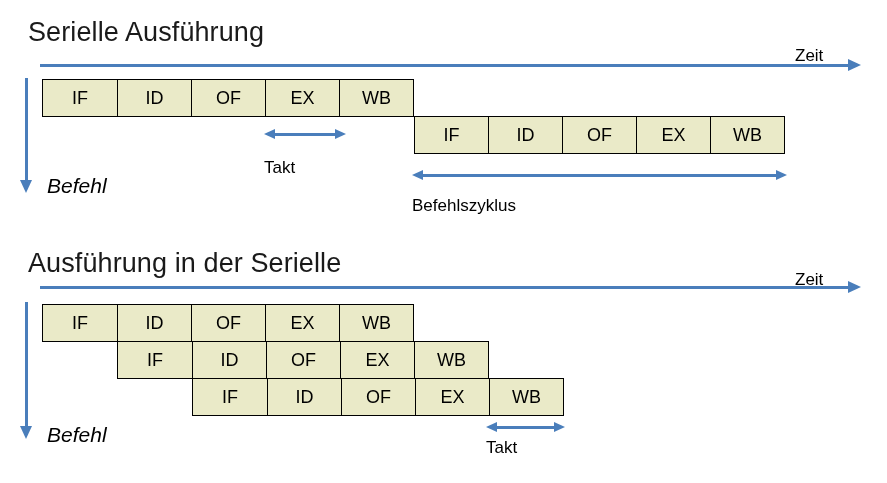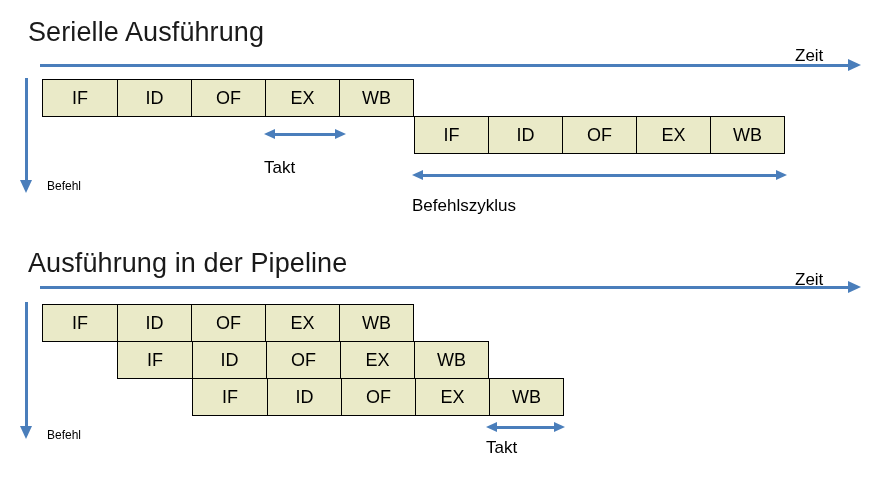--- a/index.html
+++ b/index.html
@@ -60,23 +60,24 @@
   }
   .vaxis-head {
     position: absolute;
     width: 0; height: 0;
     border-left: 6px solid transparent;
     border-right: 6px solid transparent;
     border-top: 13px solid #4a7ebb;
   }
   .vaxis-label {
     position: absolute;
-    font-size: 12px;
-    line-height: 20px;
-    white-space: nowrap;
+    font-size: 21px;
+    line-height: 20px;
+    white-space: nowrap;
+    font-style: italic;
   }
 
   
   .stage-row { position: absolute; display: flex; }
   .stage {
     box-sizing: border-box;
     background: #eaeac8;
     border: 1px solid #000000;
     margin-left: -1px;
     height: 38px;
@@ -163,21 +164,21 @@
     <div class="measure" style="left:412px; top:170px; width:375px;">
       <div class="head-l"></div>
       <div class="bar"></div>
       <div class="head-r"></div>
     </div>
     <div class="measure-label" style="left:412px; top:196px; width:375px;">Befehlszyklus</div>
   </div>
 
   <div class="section">
 
-    <div class="title" style="left:28px; top:247px;">Ausführung in der Pipeline</div>
+    <div class="title" style="left:28px; top:247px;">Ausführung in der Serielle</div>
 
     <div class="axis-line" style="left:40px; top:286px; width:810px;"></div>
     <div class="axis-head" style="left:848px; top:281px;"></div>
     <div class="axis-label" style="left:795px; top:250px;">Zeit</div>
 
     <div class="vaxis-line" style="left:25px; top:302px; height:126px;"></div>
     <div class="vaxis-head" style="left:20px; top:426px;"></div>
     <div class="vaxis-label" style="left:47px; top:425px;">Befehl</div>
 
     <div class="stage-row" style="left:42px; top:304px;">

